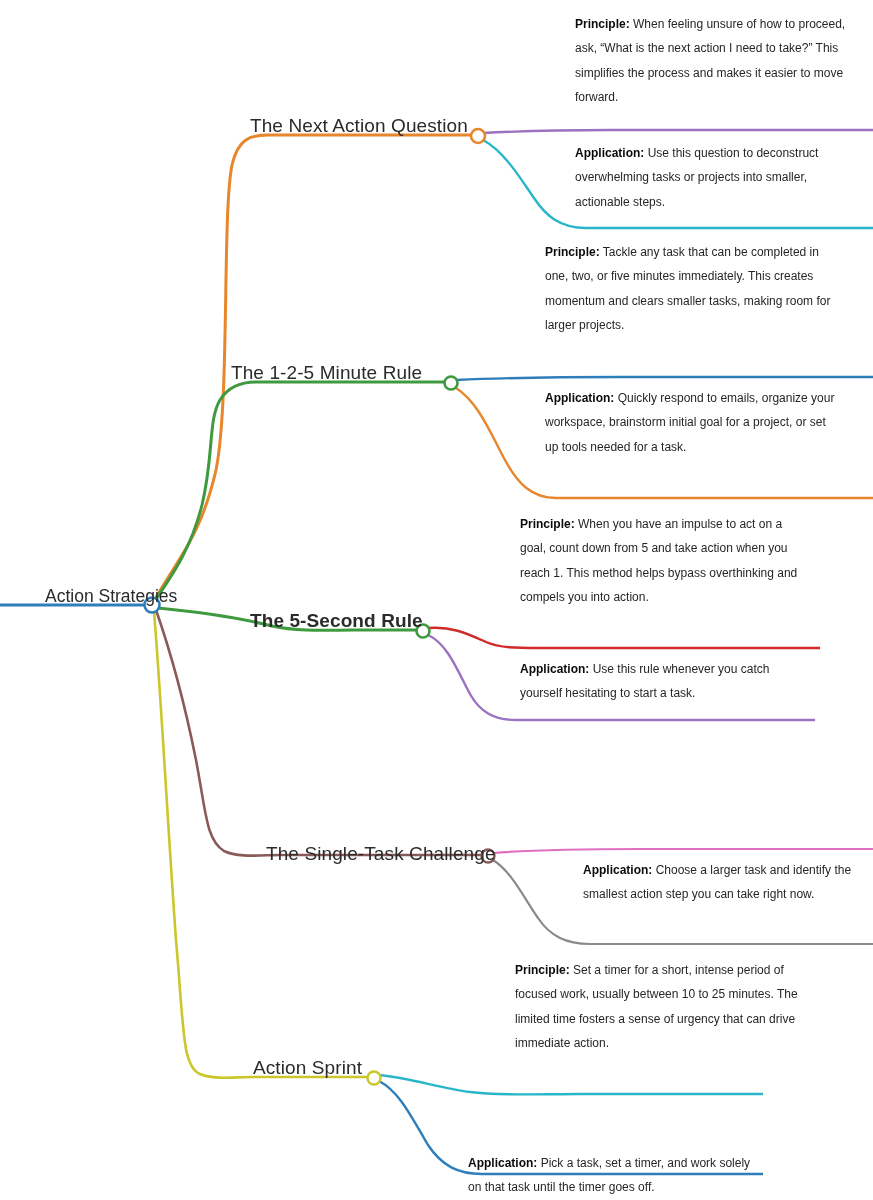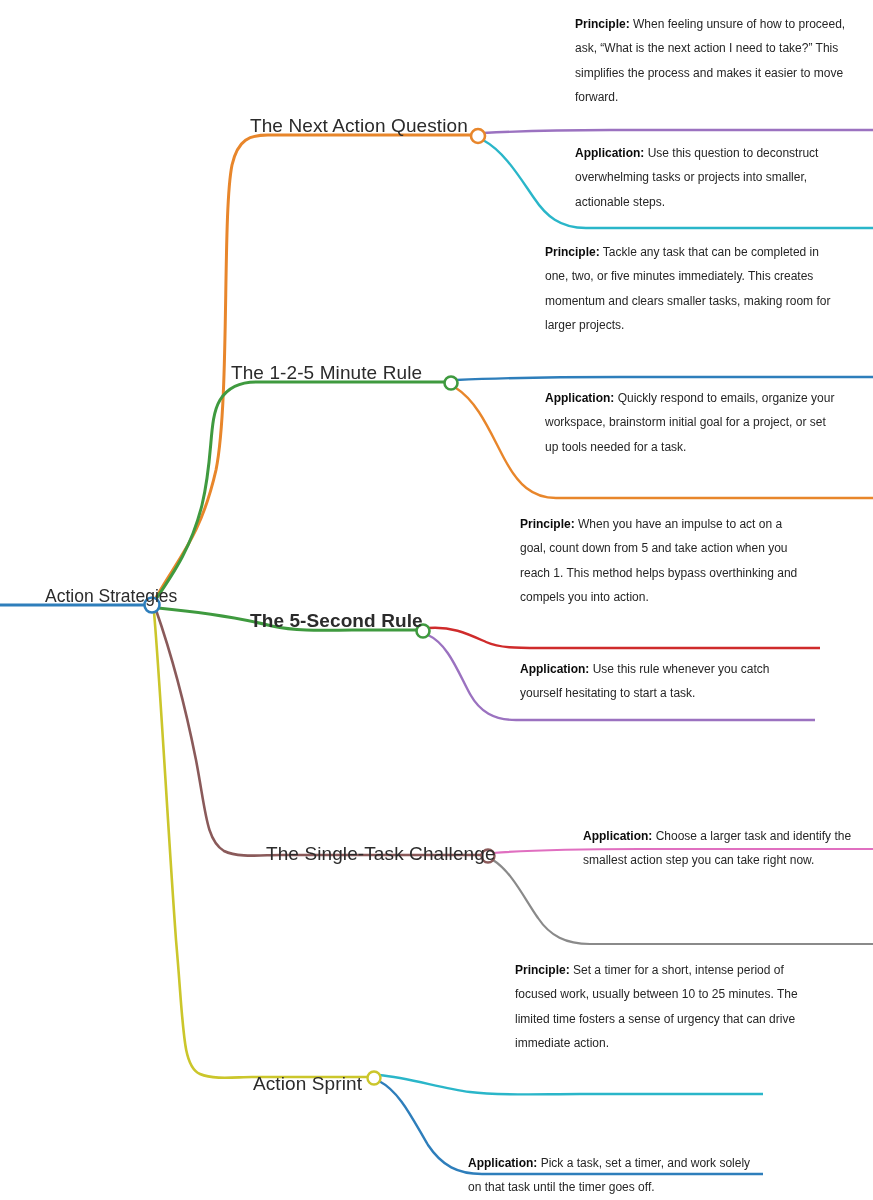--- a/index.html
+++ b/index.html
@@ -54,21 +54,21 @@
     <circle cx="488" cy="856" r="6.5" fill="#ffffff" stroke="#8a5a5a" stroke-width="2.4"></circle>
     <circle cx="374" cy="1078" r="6.5" fill="#ffffff" stroke="#cbc62b" stroke-width="2.4"></circle>
   </svg>
 
   <div class="root-label" style="left:6px;top:588px;margin-left:39px;">Action Strategies</div>
 
   <div class="node-label" style="left:250px;top:116px;">The Next Action Question</div>
   <div class="node-label" style="left:231px;top:363px;">The 1-2-5 Minute Rule</div>
   <div class="node-label" style="left:250px;top:611px;font-weight:bold;">The 5-Second Rule</div>
   <div class="node-label" style="left:266px;top:836px;margin-top:8px;">The Single-Task Challenge</div>
-  <div class="node-label" style="left:253px;top:1058px;margin-top:16px;">Action Sprint</div>
+  <div class="node-label" style="left:253px;top:1058px;">Action Sprint</div>
 
   <div class="leaf" style="left:575px;top:12px;width:280px;">
     <b>Principle:</b><span> When feeling unsure of how to proceed, ask, “What is the next action I need to take?” This simplifies the process and makes it easier to move forward.</span>
   </div>
   <div class="leaf" style="left:545px;top:240px;width:290px;">
     <b>Principle:</b><span> Tackle any task that can be completed in one, two, or five minutes immediately. This creates momentum and clears smaller tasks, making room for larger projects.</span>
   </div>
 
   <div class="leaf" style="left:575px;top:141px;width:280px;">
     <b>Application:</b><span> Use this question to deconstruct overwhelming tasks or projects into smaller, actionable steps.</span>
@@ -77,21 +77,21 @@
     <b>Application:</b><span> Quickly respond to emails, organize your workspace, brainstorm initial goal for a project, or set up tools needed for a task.</span>
   </div>
 
   <div class="leaf" style="left:520px;top:512px;width:290px;">
     <b>Principle:</b><span> When you have an impulse to act on a goal, count down from 5 and take action when you reach 1. This method helps bypass overthinking and compels you into action.</span>
   </div>
   <div class="leaf" style="left:520px;top:657px;width:290px;">
     <b>Application:</b><span> Use this rule whenever you catch yourself hesitating to start a task.</span>
   </div>
 
-  <div class="leaf" style="left:583px;top:824px;width:280px;">
+  <div class="leaf" style="left:583px;top:858px;width:280px;">
     <b>Application:</b><span> Choose a larger task and identify the smallest action step you can take right now.</span>
   </div>
 
   <div class="leaf" style="left:468px;top:958px;width:292px;margin-left:47px;">
     <b>Principle:</b><span> Set a timer for a short, intense period of focused work, usually between 10 to 25 minutes. The limited time fosters a sense of urgency that can drive immediate action.</span>
   </div>
   <div class="leaf" style="left:468px;top:1103px;width:292px;margin-top:48px;">
     <b>Application:</b><span> Pick a task, set a timer, and work solely on that task until the timer goes off.</span>
   </div>
 

